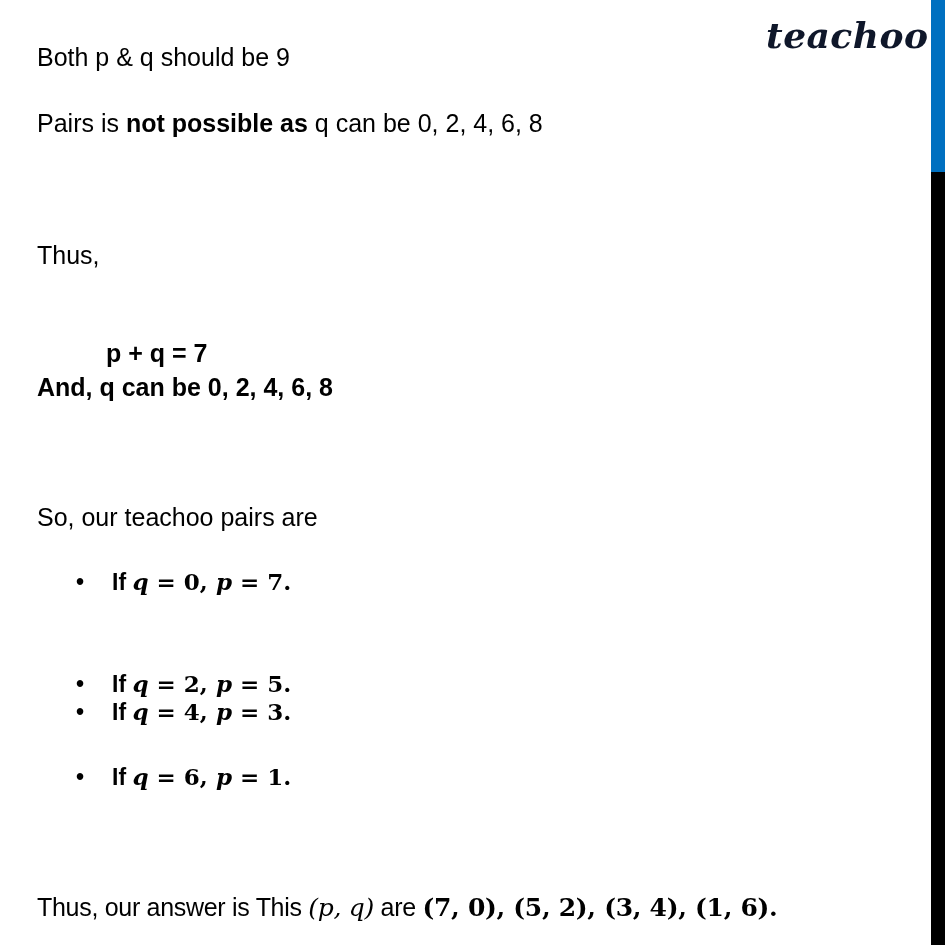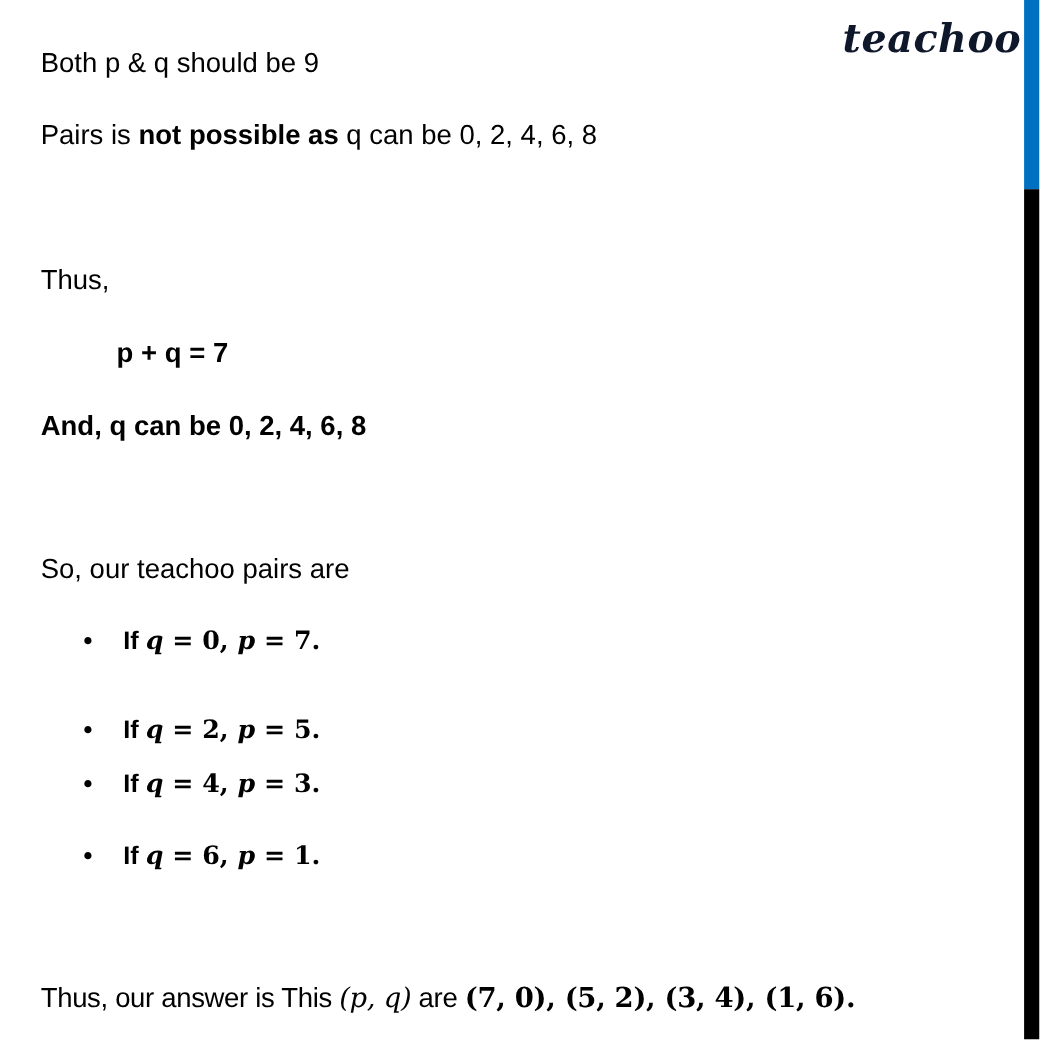--- a/index.html
+++ b/index.html
@@ -12,21 +12,21 @@
     .side-bar-black { position: absolute; left: 931px; top: 172px; width: 14px; height: 773px; background: #000000; }
     .logo {
       position: absolute; left: 766px; top: 14px;
       font-family: "DejaVu Serif", serif; font-weight: bold; font-style: italic;
       font-size: 36px; letter-spacing: 0.5px; color: #0f172a;
     }
     .line {
       position: absolute; left: 37px; font-size: 25px; white-space: nowrap; line-height: 30px;
     }
     .b { font-weight: bold; }
-    .indent { left: 106px; }
+    .indent { left: 106px; margin-top: 32px; }
     .bullet-row { position: absolute; left: 76px; font-size: 23px; white-space: nowrap; line-height: 30px; font-weight: bold; }
     .bullet-dot { display: inline-block; width: 36px; }
     .math { font-family: "DejaVu Serif", serif; font-weight: bold; }
     .math i { font-style: italic; }
     .math-reg { font-family: "DejaVu Serif", serif; }
   </style>
 </head>
 <body>
 
 <div class="side-bar-blue"></div>
@@ -43,21 +43,21 @@
 <div class="line indent b" style="top:306px">p + q = 7</div>
 
 <div class="line b" style="top:372px">And, q can be 0, 2, 4, 6, 8</div>
 
 <div class="line" style="top:502px">So, our teachoo pairs are</div>
 
 <div class="bullet-row" style="top:567px">
   <span class="bullet-dot">•</span><span>If</span>
   <span class="math"><i>q</i> = <span>0</span>, <i>p</i> = <span>7</span>.</span>
 </div>
-<div class="bullet-row" style="top:648px">
+<div class="bullet-row" style="top:669px">
   <span class="bullet-dot">•</span><span>If</span>
   <span class="math"><i>q</i> = <span>2</span>, <i>p</i> = <span>5</span>.</span>
 </div>
 <div class="bullet-row" style="top:697px">
   <span class="bullet-dot">•</span><span>If</span>
   <span class="math"><i>q</i> = <span>4</span>, <i>p</i> = <span>3</span>.</span>
 </div>
 <div class="bullet-row" style="top:762px">
   <span class="bullet-dot">•</span><span>If</span>
   <span class="math"><i>q</i> = <span>6</span>, <i>p</i> = <span>1</span>.</span>

